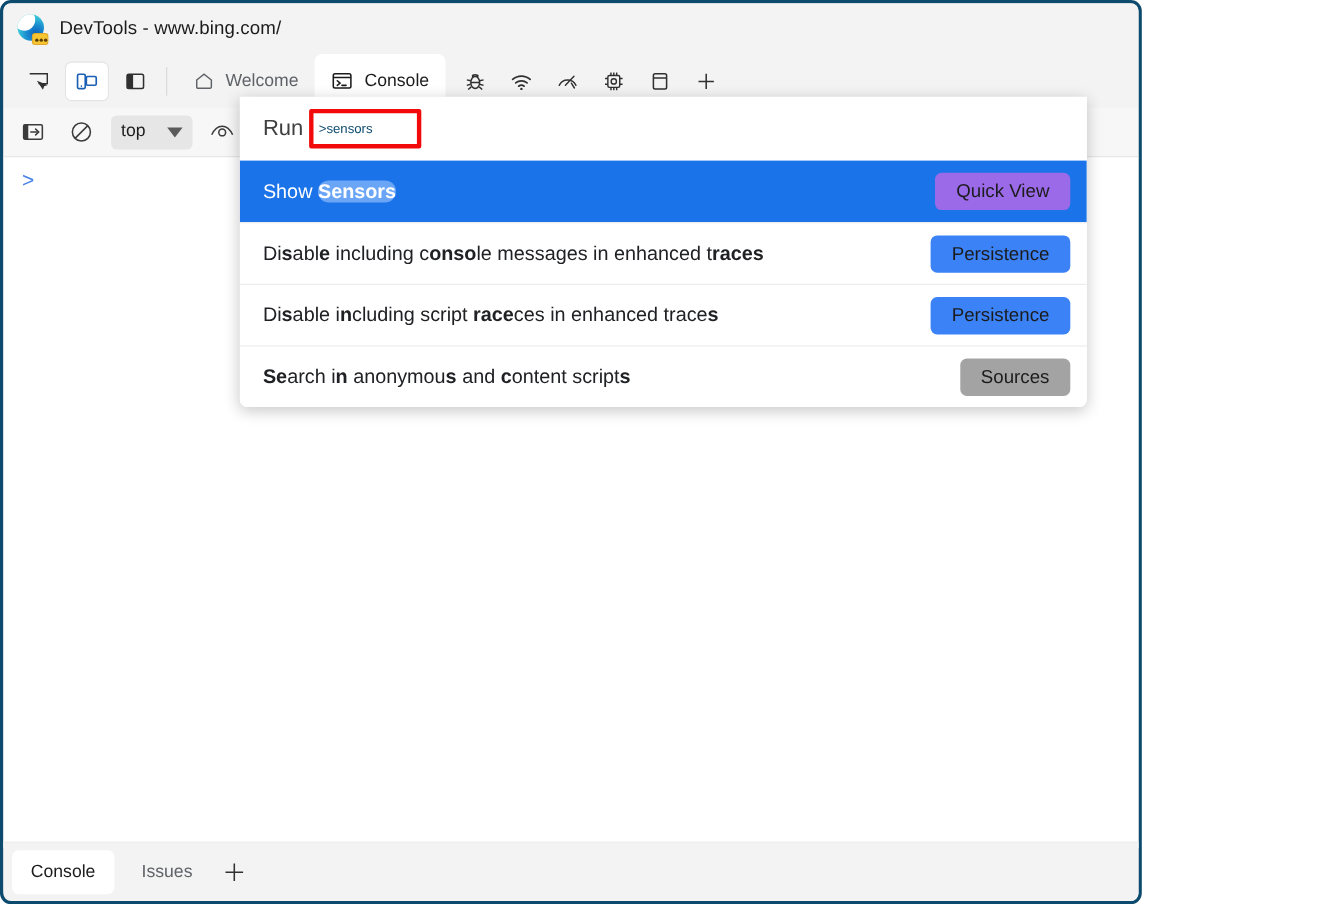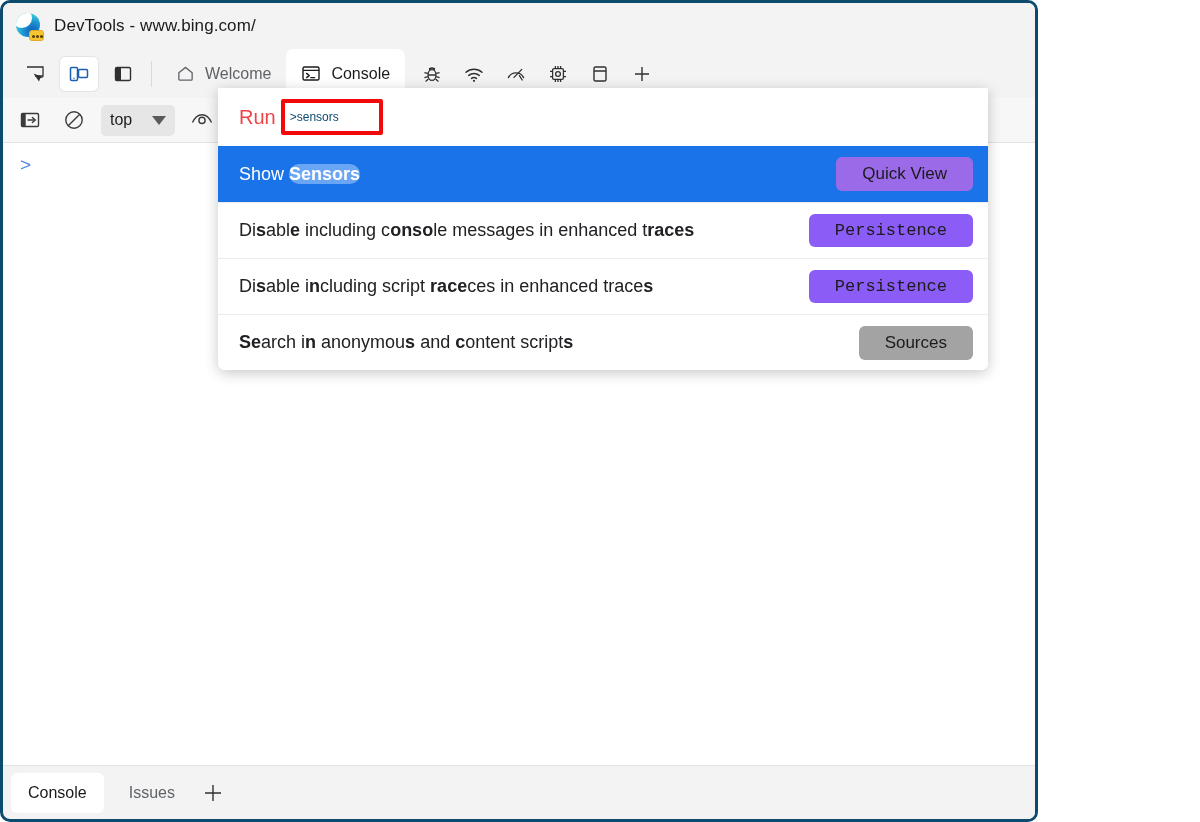--- a/index.html
+++ b/index.html
@@ -199,21 +199,21 @@
     z-index: 40;
   }
   .palette-query {
     height: 58px;
     display: flex; align-items: center;
     padding-left: 21px;
     gap: 10px;
     background: #ffffff;
   }
   .run-label {
-    color: #ef4444;
+    color: #404040;
     font-size: 20px;
   }
   .query-input {
     font-size: 12px;
     color: #0c4a6e;
     background: #ffffff;
     padding: 1px 4px;
     white-space: pre;
   }
   .palette-list { background: #ffffff; }
@@ -239,25 +239,25 @@
   .p-title b { font-weight: bold; }
   .p-row.selected .p-title b {
     background: #6aa6f5;
     color: #ffffff;
     border-radius: 10px;
   }
   .p-badge {
     font-size: 17px;
     color: #1b1b1b;
     border-radius: 6px;
-    padding: 7px 26px;
+    padding: 7px 19px;
     white-space: nowrap;
   }
   .badge-quickview { background: #9a6ae8; }
-  .badge-persistence { background: #8b5cf6; font-family: Liberation Mono, monospace; }
+  .badge-persistence { background: #3b82f6; }
   .badge-sources { background: #a3a3a3; }
 
   
   .annot-rect {
     position: absolute;
     left: 278px; top: 96px;
     width: 102px; height: 36px;
     border: 4px solid #f20a0a;
     border-radius: 2px;
     z-index: 60;

